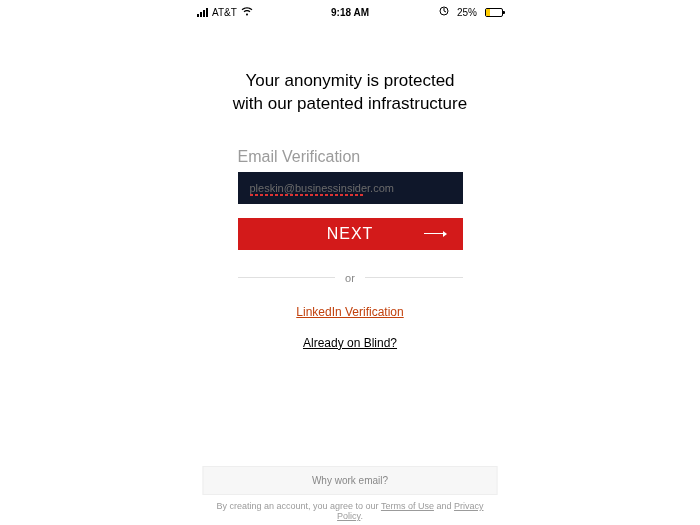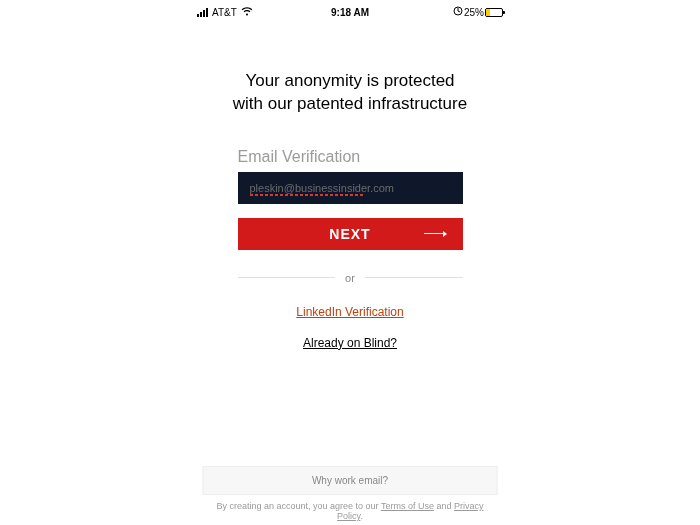--- a/index.html
+++ b/index.html
@@ -38,21 +38,21 @@
       position: absolute;
       left: 50%;
       transform: translateX(-50%);
       font-weight: 600;
     }
     .status-right {
       position: absolute;
       right: 197px;
       display: flex;
       align-items: center;
-      gap: 1px;
+      gap: 8px;
     }
     .signal-bars {
       display: flex;
       align-items: flex-end;
       gap: 1px;
     }
     .bar {
       width: 2px;
       background: #000;
     }
@@ -138,22 +138,22 @@
       height: 2px;
       background-image: repeating-linear-gradient(90deg, #d33 0 3px, transparent 3px 5px);
       pointer-events: none;
     }
     .next-button {
       width: 100%;
       height: 32px;
       background: #d31a1a;
       color: #fff;
       border: none;
-      font-size: 14px;
-      font-weight: 700;
+      font-size: 16px;
+      font-weight: 400;
       letter-spacing: 1px;
       cursor: pointer;
       position: relative;
       display: flex;
       align-items: center;
       justify-content: center;
       text-align: center;
     }
     .arrow-icon {
       position: absolute;

